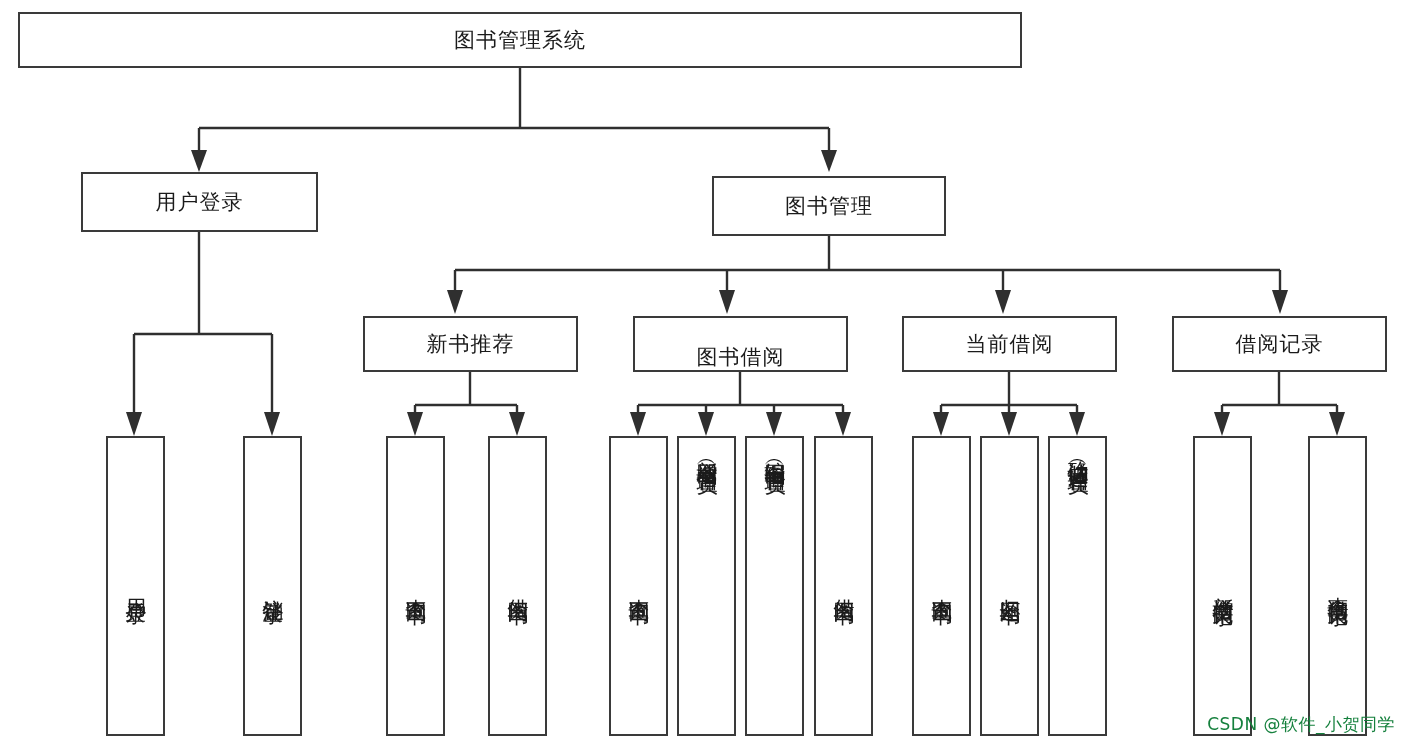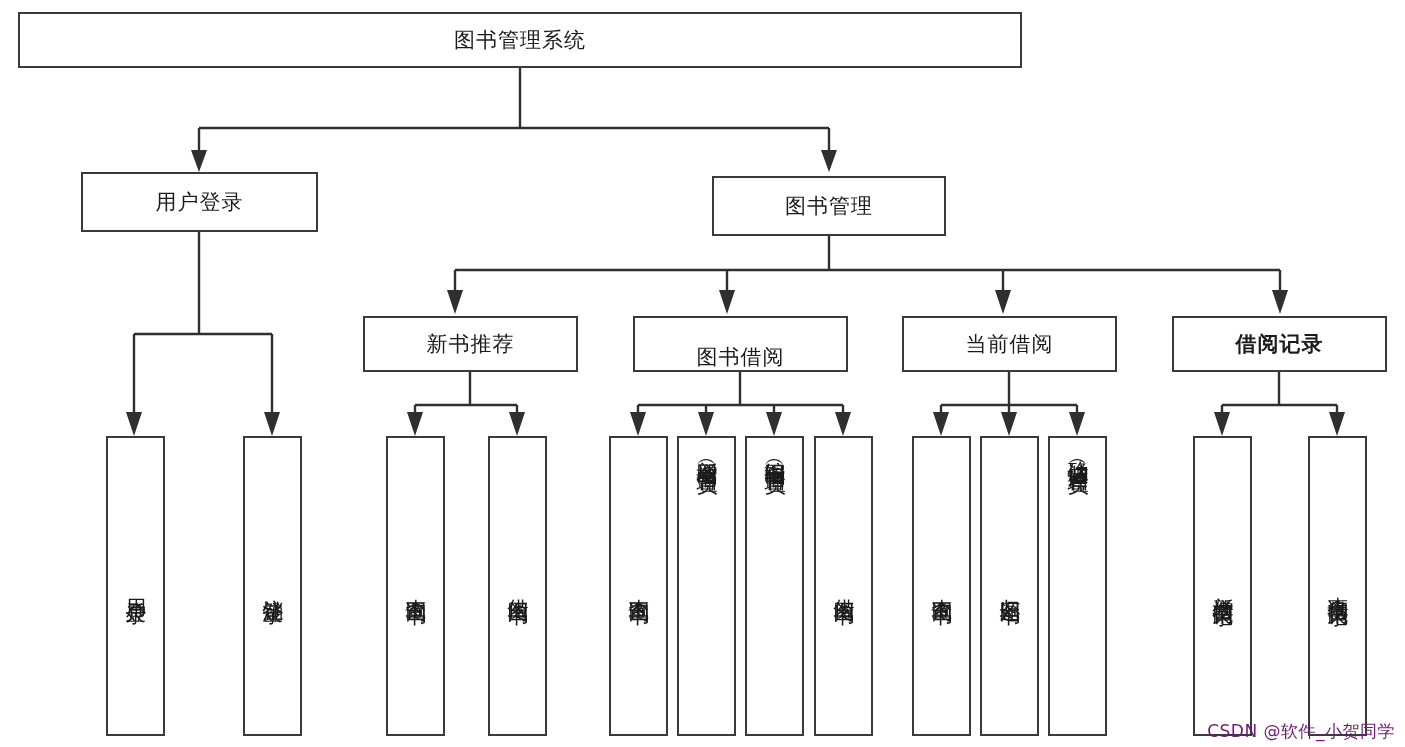--- a/index.html
+++ b/index.html
@@ -52,23 +52,23 @@
   }
   svg#wires line, svg#wires path{
     stroke:#2f2f2f;
     stroke-width:2.4;
     fill:none;
   }
   svg#wires polygon{ fill:#2f2f2f; }
   #watermark{
     position:absolute;
     right:10px;
-    bottom:4px;
+    bottom:11px;
     font-size:17px;
-    color:#701a75;
+    color:#15803d;
     letter-spacing:0.5px;
     white-space:nowrap;
   }
 </style>
 </head>
 <body>
 
 <div id="diagram-root">
 
   <svg id="wires" viewBox="0 0 1405 747">
@@ -146,21 +146,21 @@
 
   <div class="node h" style="left:363px; top:316px; width:215px; height:56px;text-align:center;">
     <span class="lbl">新书推荐</span>
   </div>
   <div class="node h" style="left:633px; top:316px; width:215px; height:56px;align-items:flex-end;">
     <span class="lbl">图书借阅</span>
   </div>
   <div class="node h" style="left:902px; top:316px; width:215px; height:56px;">
     <span class="lbl">当前借阅</span>
   </div>
-  <div class="node h" style="left:1172px; top:316px; width:215px; height:56px;font-weight:bold;">
+  <div class="node h" style="left:1172px; top:316px; width:215px; height:56px;">
     <span class="lbl">借阅记录</span>
   </div>
 
   <div class="node v mid" style="left:106px; top:436px; width:59px; height:300px;">
     <span class="lbl">用户登录</span>
   </div>
   <div class="node v mid" style="left:243px; top:436px; width:59px; height:300px;">
     <span class="lbl">注销登录</span>
   </div>
 

